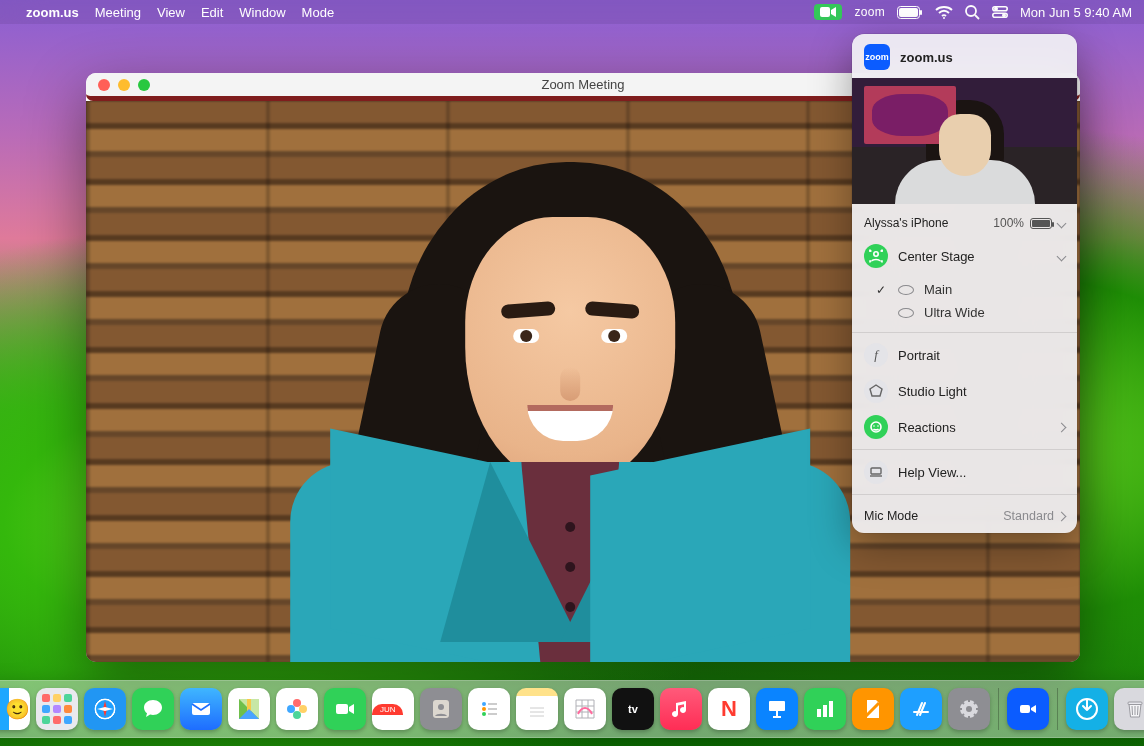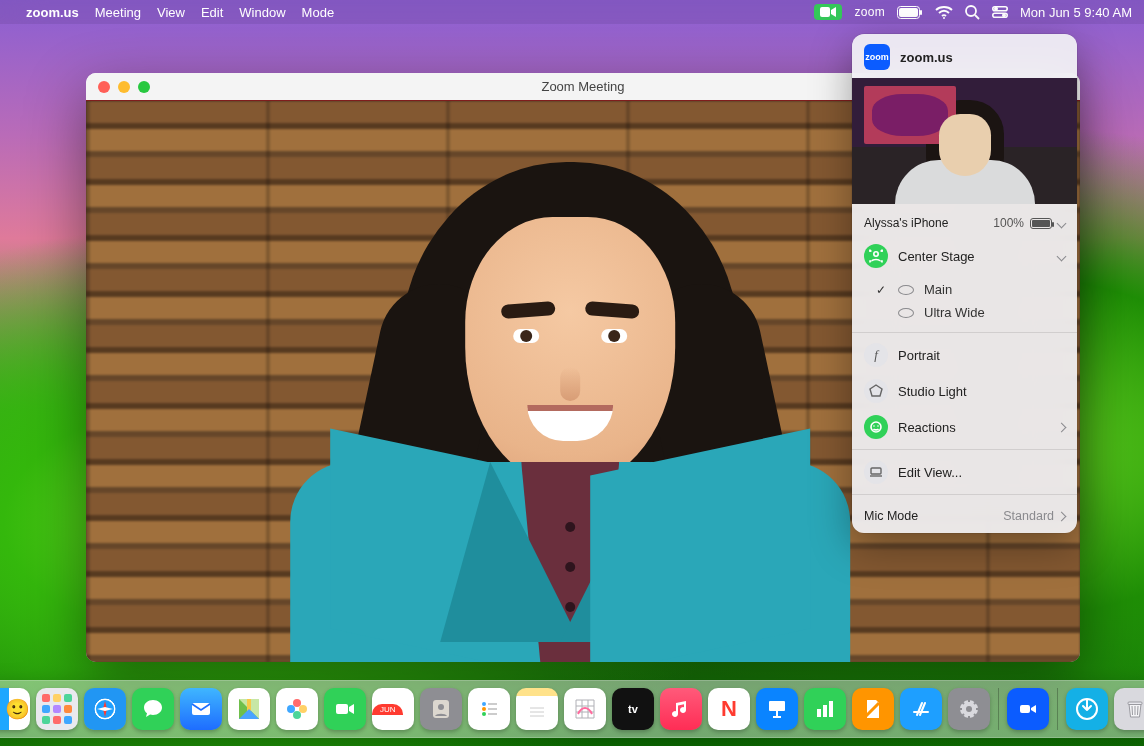--- a/index.html
+++ b/index.html
@@ -37,21 +37,22 @@
   .zoom-window {
     position: absolute; left: 86px; top: 73px;
     width: 994px; height: 589px;
     border-radius: 10px; overflow: hidden;
     box-shadow: 0 20px 60px rgba(0,0,0,0.45);
     background: #fff;
   }
   .titlebar {
     height: 28px; background: #f4f4f4;
     display: flex; align-items: center; position: relative;
-    border-bottom: 1px solid #7f1d1d;
+    border-bottom: 5px solid #7f1d1d;
+    border-radius: 7px;
   }
   .traffic { display: flex; gap: 8px; padding-left: 12px; }
   .tlight { width: 12px; height: 12px; border-radius: 50%; }
   .tl-close { background: #ff5f57; }
   .tl-min   { background: #febc2e; }
   .tl-max   { background: #28c840; }
   .titlebar .title {
     position: absolute; left: 0; right: 0; text-align: center;
     font-size: 13px; color: #444; font-weight: 500;
   }
@@ -440,21 +441,21 @@
 
   <div class="cc-sep"></div>
 
   <div class="cc-row clickable">
     <span class="rowicon">
       <svg width="14" height="14" viewBox="0 0 14 14" fill="none" stroke="#666" stroke-width="1.4">
           <rect x="2" y="3" width="10" height="6" rx="1"></rect>
           <line x1="1" y1="11" x2="13" y2="11"></line>
         </svg>
     </span>
-    <span>Edit View...</span>
+    <span>Help View...</span>
   </div>
 
   <div class="cc-sep"></div>
 
   <div class="cc-footer">
     <span>Mic Mode</span>
     <span class="val">
       <span>Standard</span>
       <span class="chev chev-right"></span>
     </span>

